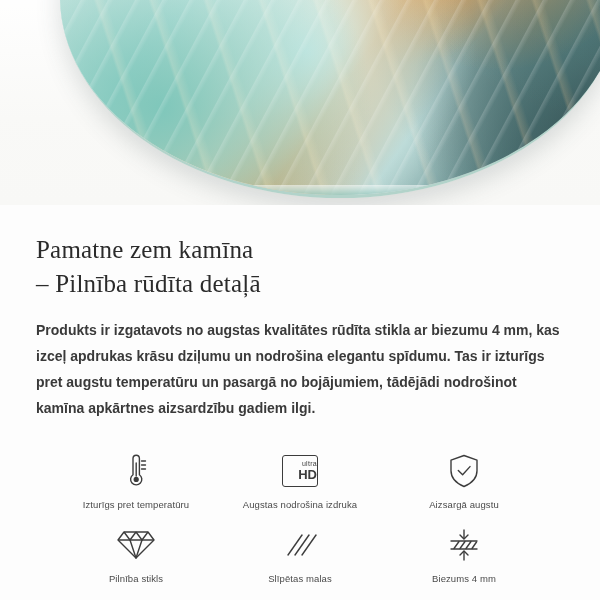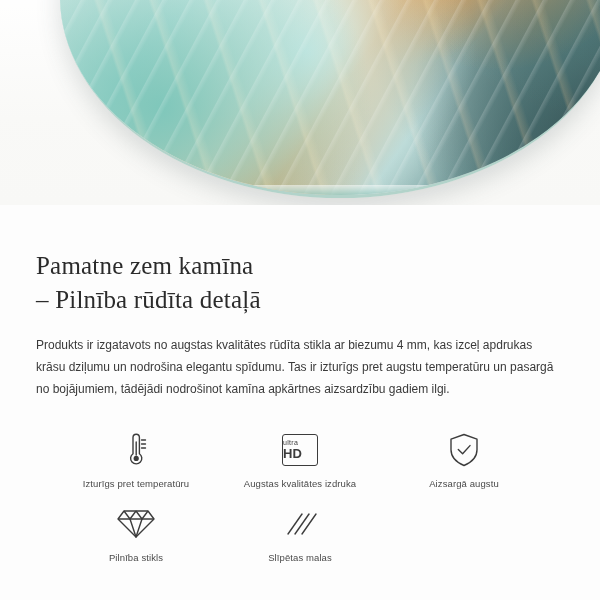--- a/index.html
+++ b/index.html
@@ -86,30 +86,31 @@
   
   .content {
     padding: 28px 36px 0 36px;
   }
   h1.title {
     font-family: "Liberation Serif", serif;
     font-weight: 400;
     color: #2b2b2b;
     font-size: 25px;
     line-height: 1.34;
-    margin: 16px 0 18px 0;
+    margin: 0 0 18px 0;
     letter-spacing: .2px;
   }
   h1.title .line2 { display: block; }
   p.body-copy {
     margin: 0;
-    font-size: 12px;
+    font-size: 14px;
     line-height: 1.85;
     color: #3a3a3a;
     max-width: 540px;
+    font-weight: bold;
   }
 
   
   .features {
     margin-top: 28px;
     display: grid;
     grid-template-columns: repeat(3, 1fr);
     row-gap: 14px;
     padding: 0 18px;
   }
@@ -132,21 +133,21 @@
     color: #4a4a4a;
     text-align: center;
     letter-spacing: .1px;
   }
   .ultrahd-box {
     width: 34px; height: 30px;
     border: 1.4px solid #3c3c3c;
     border-radius: 3px;
     display: flex;
     flex-direction: column;
-    align-items: flex-start;
+    align-items: flex-end;
     justify-content: center;
     line-height: 1;
   }
   .ultrahd-box .u1 { font-size: 7px; letter-spacing: .3px; }
   .ultrahd-box .u2 { font-size: 13px; font-weight: 700; margin-top: 1px; }
 </style>
 </head>
 <body>
 
 <div class="page">
@@ -184,21 +185,21 @@
         <div class="cap">Izturīgs pret temperatūru</div>
       </div>
 
       <div class="feature">
         <div class="ico">
           <div class="ultrahd-box">
             <span class="u1">ultra</span>
             <span class="u2">HD</span>
           </div>
         </div>
-        <div class="cap">Augstas kvalitātes izdruka</div>
+        <div class="cap">Augstas nodrošina izdruka</div>
       </div>
 
       <div class="feature">
         <div class="ico">
           <svg width="34" height="38" viewBox="0 0 34 38" fill="none" stroke="#3c3c3c" stroke-width="1.4" stroke-linejoin="round" stroke-linecap="round">
             <path d="M17 3.5 30 8.2v10.6c0 7.4-5.4 12.6-13 15.7-7.6-3.1-13-8.3-13-15.7V8.2z"></path>
             <polyline points="11.3,18.6 15.6,22.8 23,14.6"></polyline>
           </svg>
         </div>
         <div class="cap">Aizsargā augstu</div>
@@ -221,16 +222,33 @@
         <div class="ico">
           <svg width="36" height="30" viewBox="0 0 36 30" fill="none" stroke="#3c3c3c" stroke-width="1.4" stroke-linecap="round">
             <line x1="6" y1="25" x2="20" y2="5"></line>
             <line x1="13" y1="25" x2="27" y2="5"></line>
             <line x1="20" y1="25" x2="34" y2="5"></line>
           </svg>
         </div>
         <div class="cap">Slīpētas malas</div>
       </div>
 
+      <div class="feature">
+        <div class="ico">
+          <svg width="36" height="34" viewBox="0 0 36 34" fill="none" stroke="#3c3c3c" stroke-width="1.4" stroke-linecap="round">
+            <line x1="18" y1="2" x2="18" y2="10"></line>
+            <polyline points="14,7 18,11 22,7"></polyline>
+            <line x1="5" y1="13" x2="31" y2="13"></line>
+            <line x1="5" y1="21" x2="31" y2="21"></line>
+            <line x1="8" y1="20.5" x2="13" y2="13.5"></line>
+            <line x1="14" y1="20.5" x2="19" y2="13.5"></line>
+            <line x1="20" y1="20.5" x2="25" y2="13.5"></line>
+            <line x1="26" y1="20.5" x2="30.5" y2="14"></line>
+            <line x1="18" y1="32" x2="18" y2="24"></line>
+            <polyline points="14,27 18,23 22,27"></polyline>
+          </svg>
+        </div>
+        <div class="cap">Biezums 4 mm</div>
+      </div>
 
     </div>
   </div>
 </div>
 
 </body></html>

